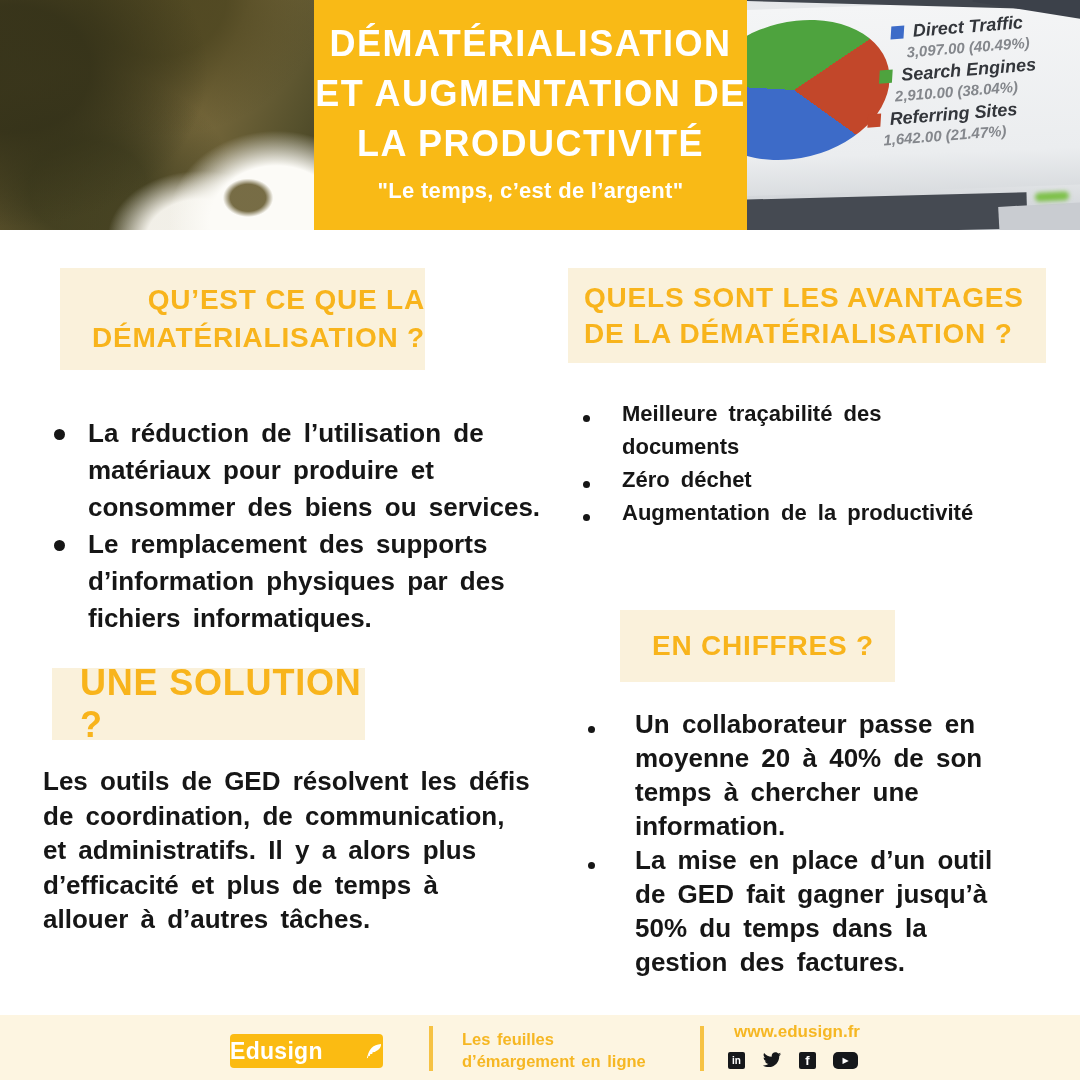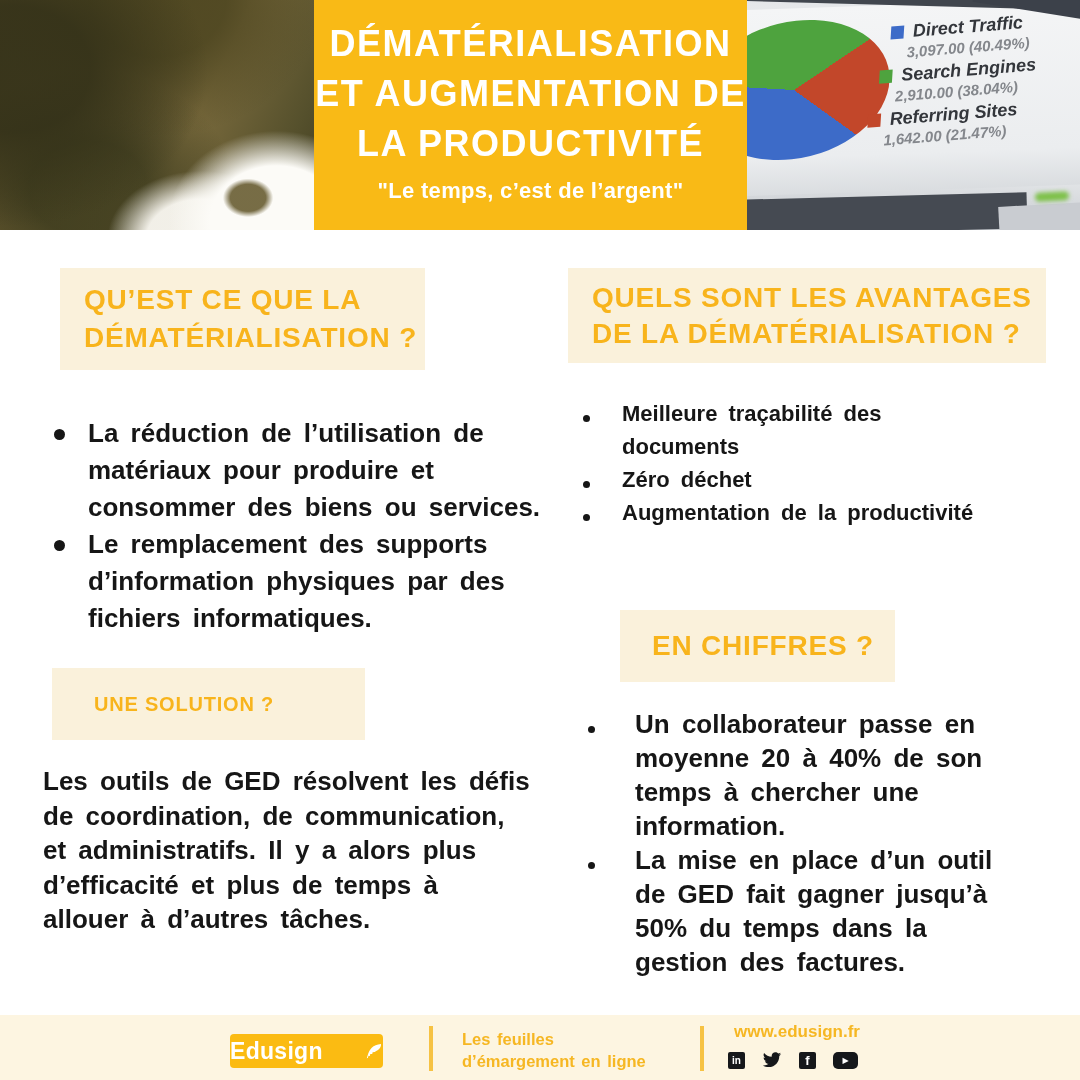--- a/index.html
+++ b/index.html
@@ -57,25 +57,25 @@
     background: #454a52; transform: rotate(-1.5deg); }
   .prt-bottomcard { position: absolute; left: 252px; top: 204px; width: 110px; height: 34px;
     background: #c9ccd1; transform: rotate(-3deg); }
   .prt-green { position: absolute; left: 288px; top: 192px; width: 34px; height: 9px;
     background: #7ec14a; border-radius: 5px; filter: blur(2px); transform: rotate(-3deg); }
 
   
   .block { position: absolute; background: #FAF1DB; color: #F8B41C; font-weight: bold;
     display: flex; flex-direction: column; justify-content: center; letter-spacing: 0.8px; }
   .block-what { left: 60px; top: 268px; width: 365px; height: 102px; padding-left: 24px;
-    font-size: 28px; line-height: 38px; }
-  .block-advantages { left: 568px; top: 268px; width: 478px; height: 95px; padding-left: 24px;
+    font-size: 28px; line-height: 38px; align-items: flex-end; }
+  .block-advantages { left: 568px; top: 268px; width: 478px; height: 95px; padding-left: 16px;
     font-size: 28px; line-height: 36px; }
-  .block-solution { left: 52px; top: 668px; width: 313px; height: 72px; padding-left: 42px;
-    font-size: 20px; }
+  .block-solution { left: 52px; top: 668px; width: 313px; height: 72px; padding-left: 28px;
+    font-size: 36px; }
   .block-figures { left: 620px; top: 610px; width: 275px; height: 72px; padding-left: 32px;
     font-size: 28px; }
 
   
   .blist { position: absolute; list-style: none; font-weight: bold; color: #161616;
     word-spacing: 5px; }
   .blist li { position: relative; }
   .blist li::before { content: ""; position: absolute; border-radius: 50%; background: #161616; }
 
   .list-what { left: 38px; top: 387px; width: 505px; font-size: 26px; line-height: 37px; margin-top: 28px; }

